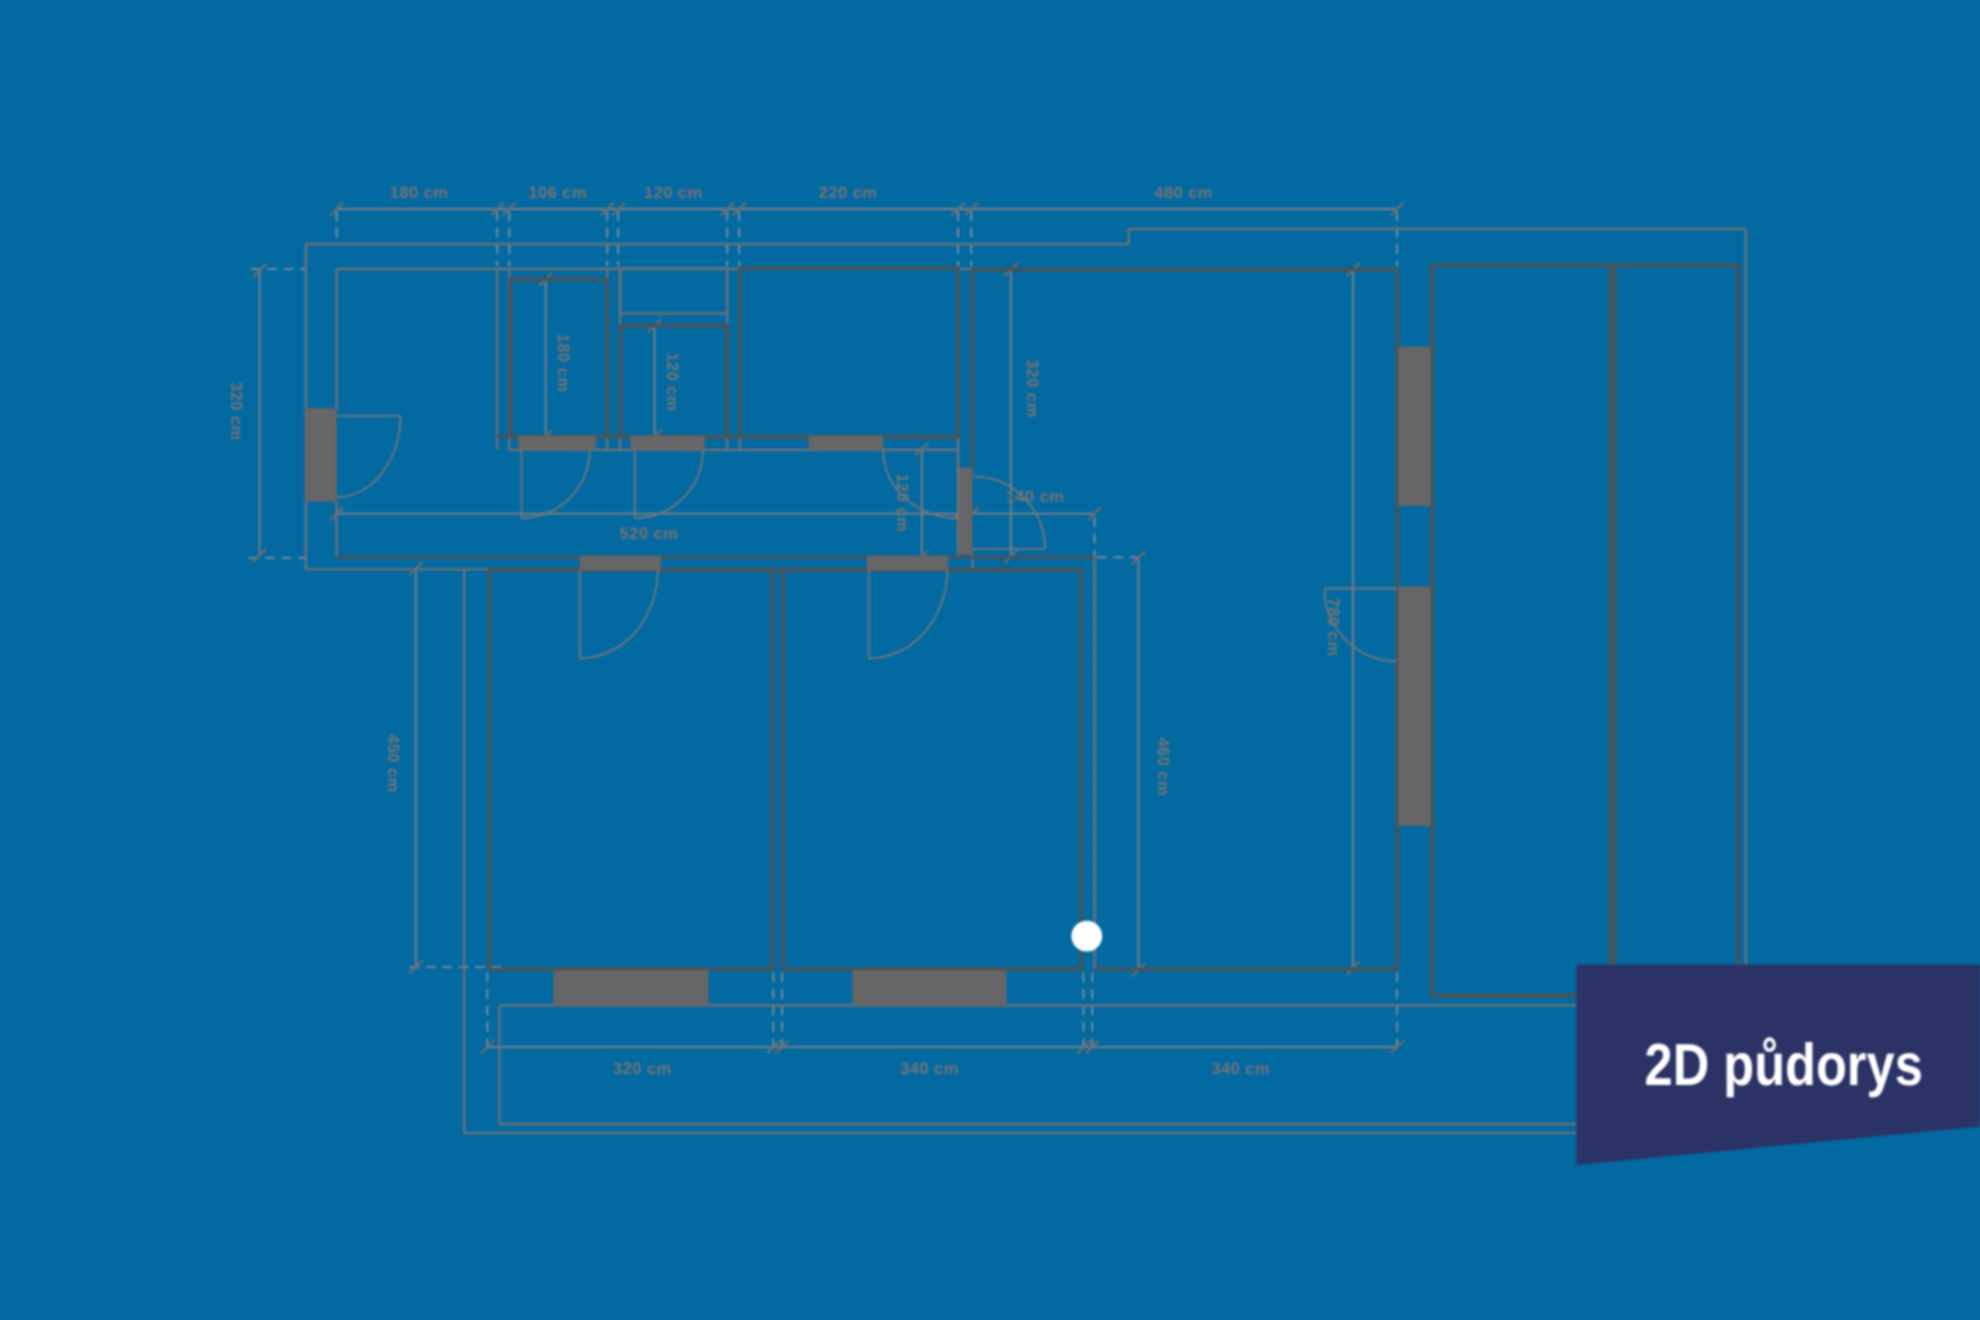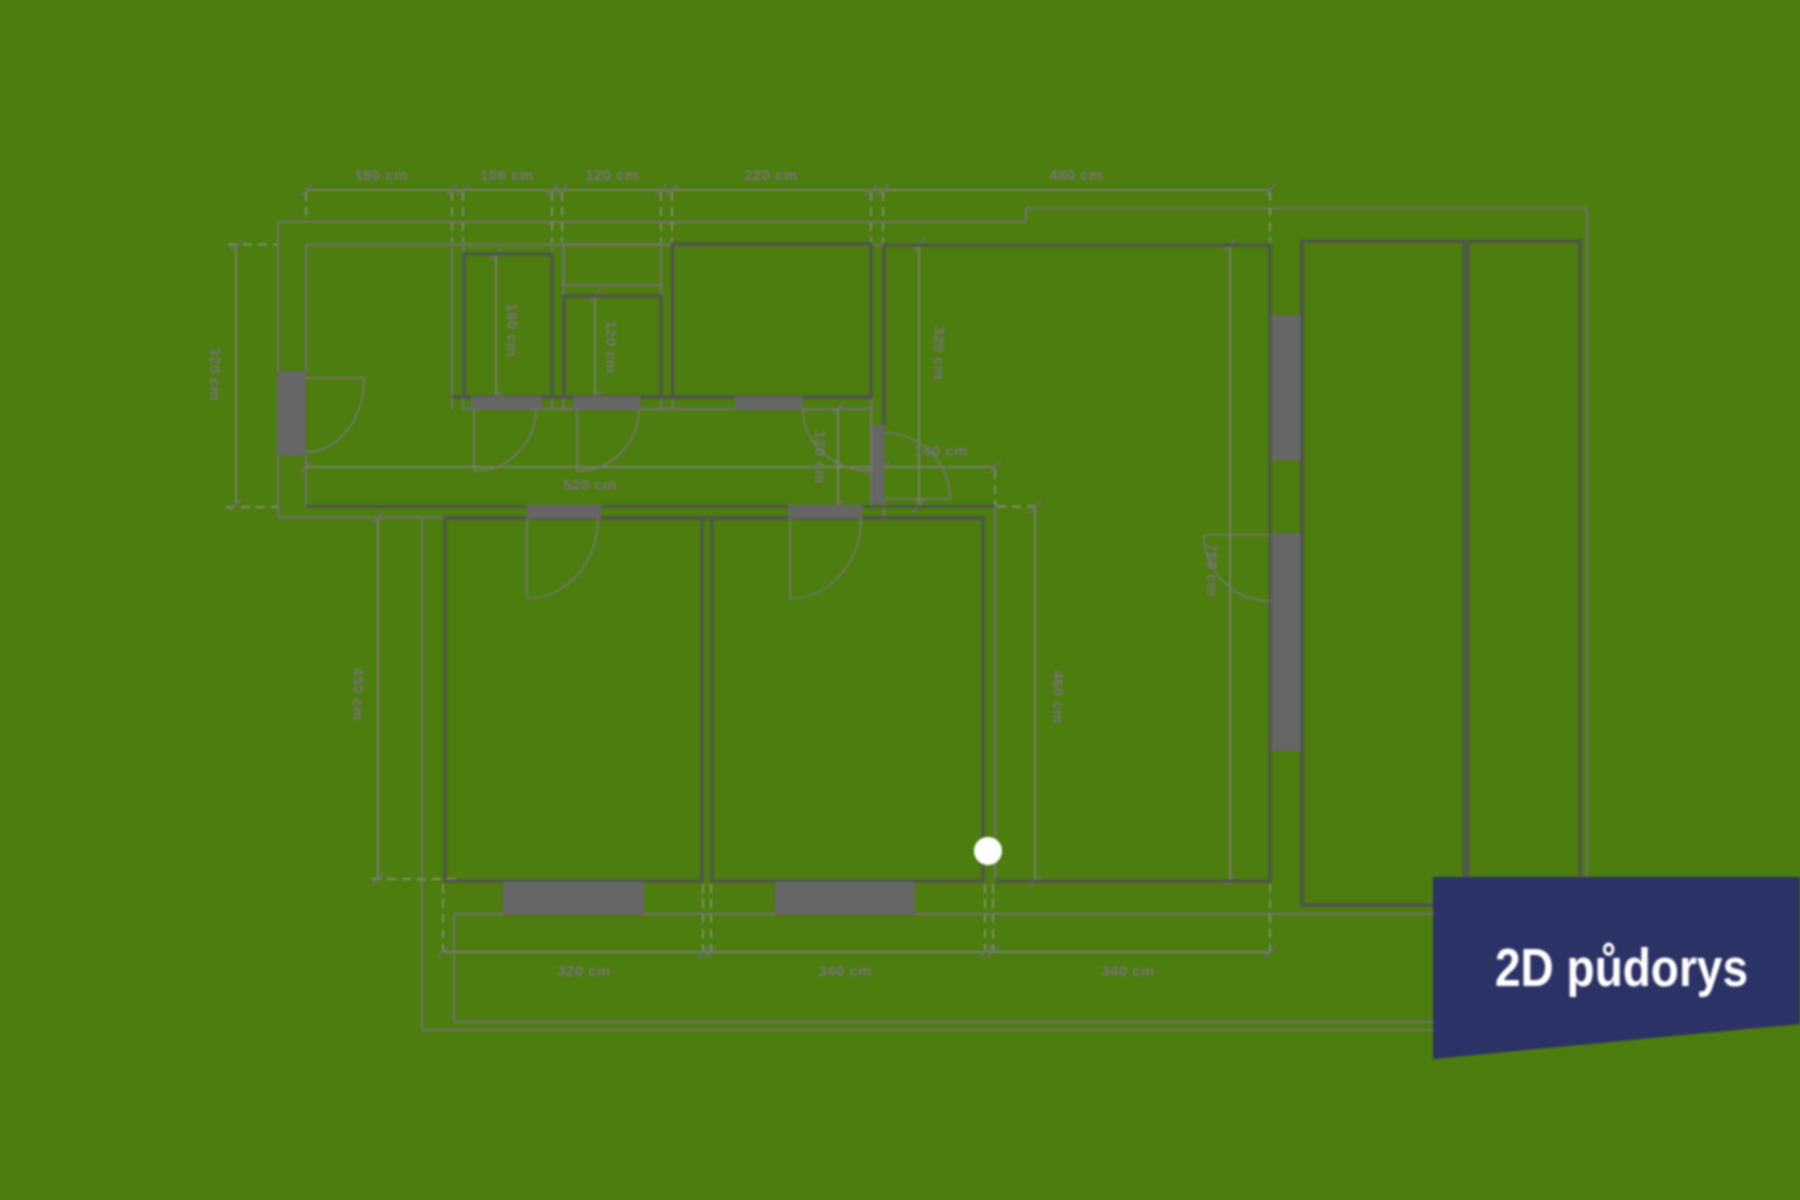--- a/index.html
+++ b/index.html
@@ -1,16 +1,16 @@
 <!DOCTYPE html>
 <html><head>
 <meta charset="utf-8">
 <style>
   html,body{margin:0;padding:0;background:#ffffff;}
-  .page{width:1800px;height:1200px;position:relative;overflow:hidden;background:#4d7c0f;}
+  .page{width:1800px;height:1200px;position:relative;overflow:hidden;background:#0369a1;}
   svg{filter:blur(0.8px);}
   svg text{font-family:"Liberation Sans",sans-serif;}
 </style>
 </head>
 <body>
 <div class="page">
 <svg width="1800" height="1200" viewBox="0 0 1800 1200" fill="none">
 
 <g stroke="#848484" stroke-width="1.6">
 

